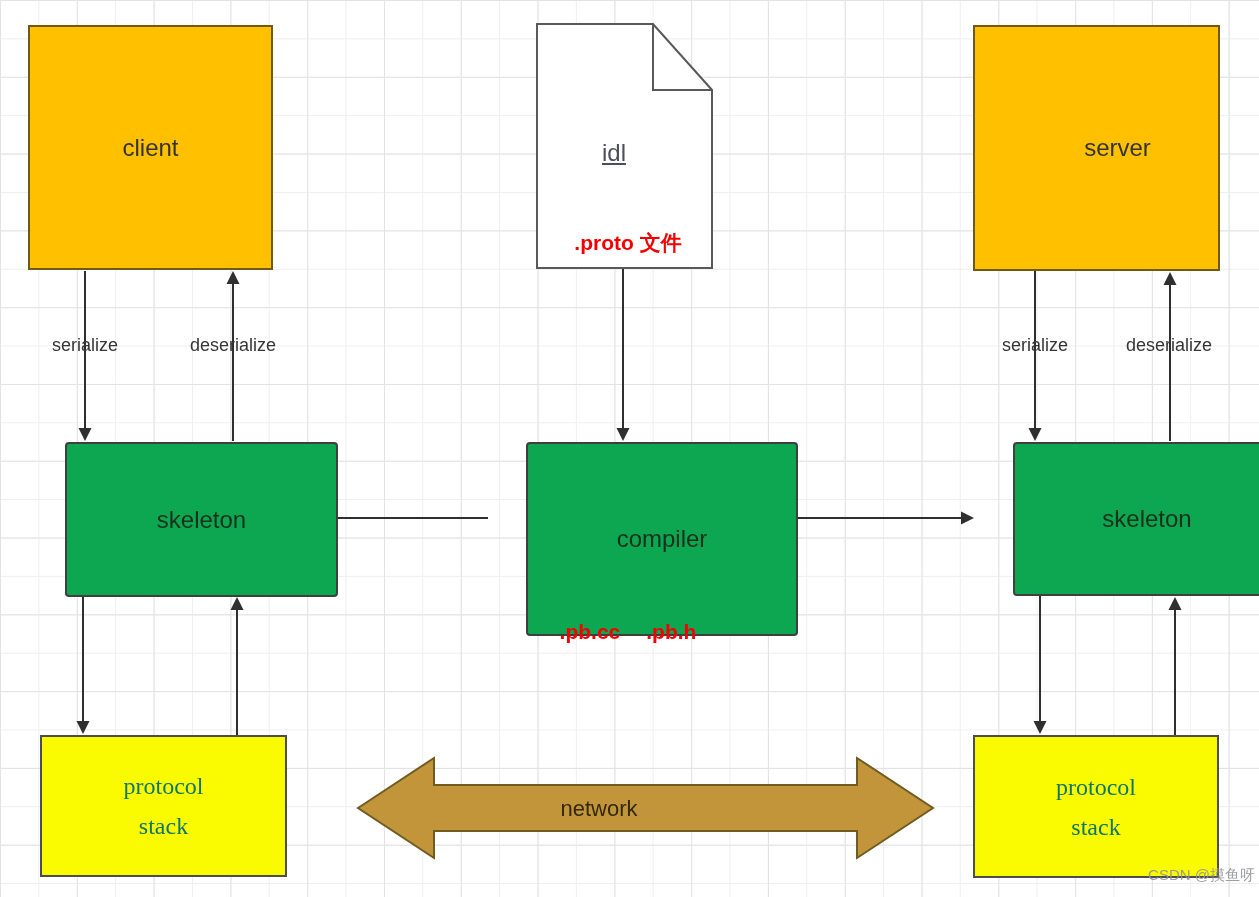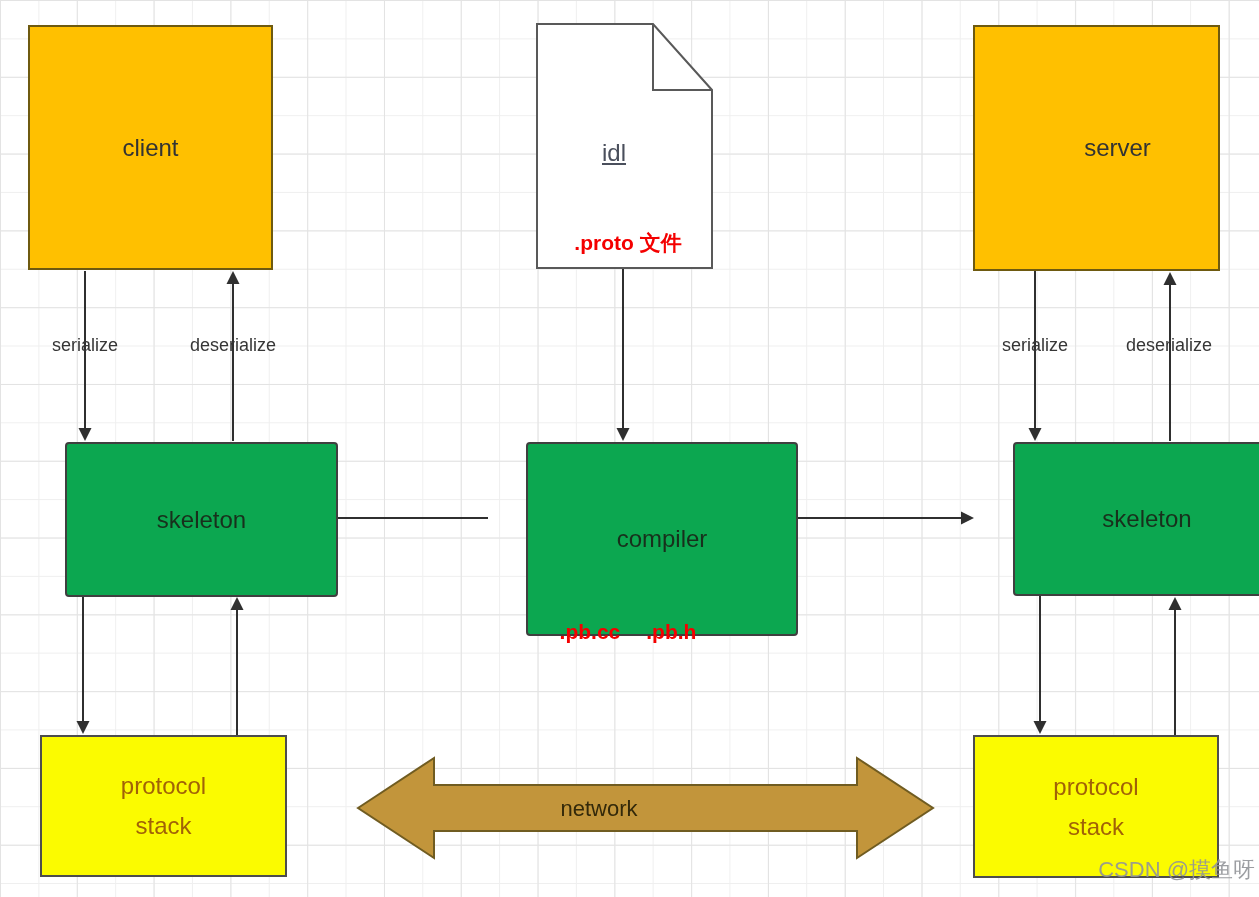--- a/index.html
+++ b/index.html
@@ -18,40 +18,40 @@
   }
   .node{
     position:absolute;
     display:flex;align-items:center;justify-content:center;
     box-sizing:border-box;
     font-size:24px;color:#333333;
     text-align:center;
   }
   .rect-orange{background:#ffc000;border:2px solid #6e5a10;}
   .round-green{background:#0ca750;border:2px solid #3f3f3f;border-radius:4px;color:#18301c;margin-left:38px;}
-  .rect-yellow{background:#fbfb00;border:2px solid #4d4d4d;color:#a16207;line-height:40px;}
+  .rect-yellow{background:#fbfb00;border:2px solid #4d4d4d;color:#0f766e;line-height:40px;font-family:Liberation Serif, serif;}
   .edge-label{
     position:absolute;transform:translateX(-50%);
     font-size:18px;color:#363636;white-space:nowrap;
   }
   .red-note{
     position:absolute;transform:translateX(-50%);
     font-size:21px;font-weight:bold;color:#f40000;white-space:nowrap;text-align:right;
   }
   .idl-label{
     position:absolute;transform:translateX(-50%);
     font-size:24px;color:#4a4f5c;text-decoration:underline;
   }
   .network-label{
     position:absolute;transform:translate(-50%,-50%);
     font-size:22px;color:#33290a;
   }
   .watermark{
     position:absolute;right:4px;bottom:12px;
-    font-size:22px;color:rgba(145,148,152,0.9);white-space:nowrap;
+    font-size:15px;color:rgba(145,148,152,0.9);white-space:nowrap;
   }
   svg.layer{position:absolute;left:0;top:0;}
   .pb-note{
     position:absolute;transform:translateX(-50%);
     display:flex;gap:26px;
     font-size:21px;font-weight:bold;color:#f40000;white-space:nowrap;
   }
 </style>
 </head>
 <body>

